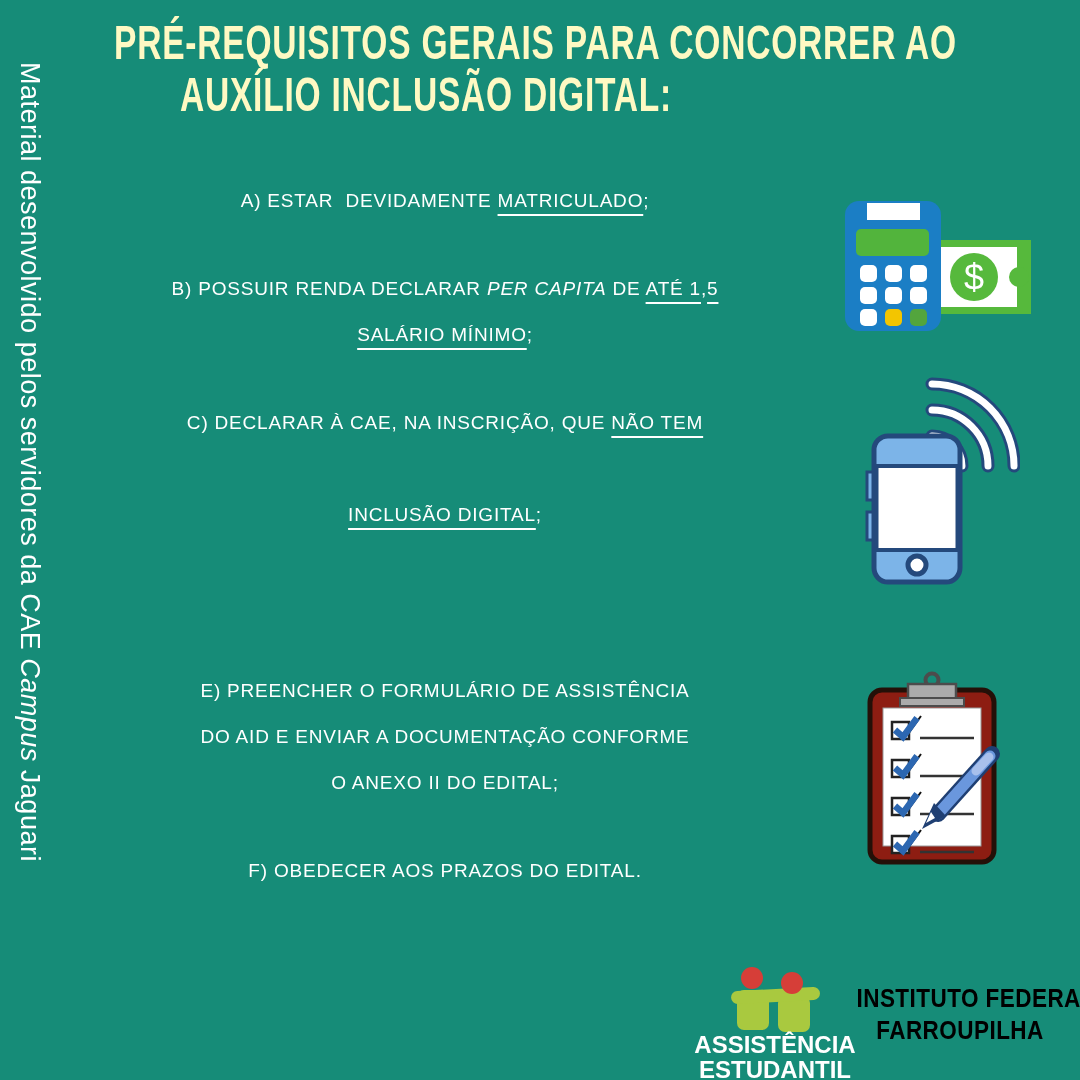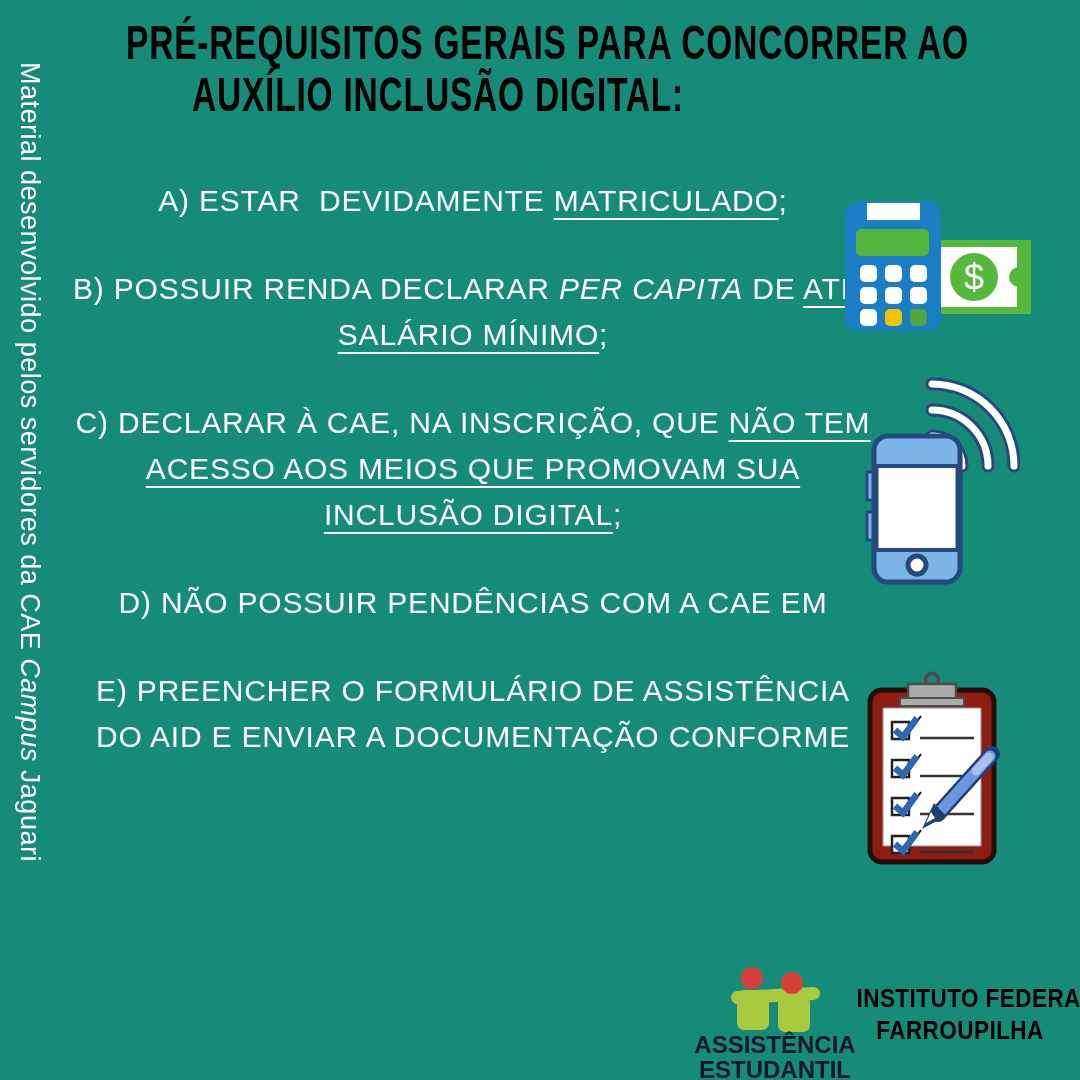--- a/index.html
+++ b/index.html
@@ -3,60 +3,59 @@
 <meta charset="utf-8">
 <style>
   html,body{margin:0;padding:0;background:#2a2a2a;}
   #canvas{
     position:relative;width:1080px;height:1080px;overflow:hidden;
     background:#168c78;
     font-family:"Liberation Sans",sans-serif;
   }
   
   .title{
-    position:absolute;left:38px;top:16px;width:800px;
-    text-align:center;color:#000000;font-weight:900;
+    position:absolute;left:26px;top:16px;width:800px;
+    text-align:center;color:#fef9c3;font-weight:900;
     font-family:"Liberation Sans",sans-serif;
   }
   .title .line{
     display:block;font-size:43px;line-height:52px;letter-spacing:1px;
     transform:scale(0.78,1.1);transform-origin:50% 50%;white-space:nowrap;
   }
   
   .sidebar{
     position:absolute;left:14px;top:62px;height:930px;
     writing-mode:vertical-rl;
     color:#ffffff;font-size:27px;letter-spacing:0.5px;
     font-family:"Liberation Sans",sans-serif;
   }
   .sidebar .i{font-style:italic;}
   
   .reqs{
     position:absolute;left:45px;top:178px;width:800px;
     text-align:center;color:#ffffff;
-    font-size:30px;line-height:46px;letter-spacing:0.8px;
+    font-size:19px;line-height:46px;letter-spacing:0.8px;
     white-space:nowrap;
-    margin-left:28px;
   }
   .req{margin-bottom:42px;}
   .req .u{text-decoration:underline;text-underline-offset:7px;text-decoration-thickness:2px;}
   .req .i{font-style:italic;}
   .req .b{font-weight:normal;}
   
   .icon{position:absolute;}
   #icon-calc{left:843px;top:193px;}
   #icon-phone{left:860px;top:360px;}
   #icon-clip{left:852px;top:662px;}
   
   .assist{
     position:absolute;left:692px;top:966px;width:166px;text-align:center;
   }
   .assist svg{display:block;margin:0 auto;}
   .assist .t{
-    color:#0f172a;font-weight:bold;font-size:24px;line-height:25px;letter-spacing:0px;
+    color:#ffffff;font-weight:bold;font-size:24px;line-height:25px;letter-spacing:0px;
   }
   .instituto{
     position:absolute;left:845px;top:982px;width:230px;text-align:center;
     color:#000000;font-weight:900;
   }
   .instituto .line{
     display:block;font-size:25px;line-height:32px;letter-spacing:0.5px;
     transform:scaleX(0.9);transform-origin:50% 50%;white-space:nowrap;
   }
 </style>
@@ -68,23 +67,24 @@
   <div class="title">
     <span class="line">PRÉ-REQUISITOS GERAIS PARA CONCORRER AO</span>
     <span class="line">AUXÍLIO INCLUSÃO DIGITAL:</span>
   </div>
 
   <div class="sidebar"><span>Material desenvolvido pelos servidores da CAE </span><span class="i">Campus</span><span> Jaguari</span></div>
 
   <div class="reqs">
       <div class="req"><span>A) ESTAR&nbsp; DEVIDAMENTE </span><span class="u">MATRICULADO</span><span>;</span></div>
       <div class="req"><span>B) POSSUIR RENDA DECLARAR </span><span class="i">PER CAPITA</span><span> DE </span><span class="u">ATÉ 1</span><span>,</span><span class="u">5</span><br><span class="u">SALÁRIO MÍNIMO</span><span>;</span></div>
-      <div class="req"><span>C) DECLARAR À CAE, NA INSCRIÇÃO, QUE </span><span class="u">NÃO TEM</span><br><span class="u">ACESSO AOS MEIOS QUE PROMOVAM SUA</span><br><span class="u">INCLUSÃO DIGITAL</span><span>;</span></div>
-      <div class="req"><span>D) NÃO POSSUIR PENDÊNCIAS COM A CAE EM</span><br></div>
-      <div class="req"><span>E) </span><span class="b">PREENCHER O FORMULÁRIO</span><span> DE ASSISTÊNCIA</span><br><span>DO AID E </span><span class="b">ENVIAR A DOCUMENTAÇÃO</span><span> CONFORME</span><br></div>
+      <div class="req"><span>C) DECLARAR À CAE, NA INSCRIÇÃO, QUE </span><span class="u">NÃO TEM</span><br><br><span class="u">INCLUSÃO DIGITAL</span><span>;</span></div>
+      <div class="req"><br></div>
+      <div class="req"><span>E) </span><span class="b">PREENCHER O FORMULÁRIO</span><span> DE ASSISTÊNCIA</span><br><span>DO AID E </span><span class="b">ENVIAR A DOCUMENTAÇÃO</span><span> CONFORME</span><br><span>O ANEXO II DO EDITAL;</span></div>
+      <div class="req"><span>F) OBEDECER AOS PRAZOS DO EDITAL.</span></div>
     </div>
 
   <svg id="icon-calc" class="icon" width="195" height="145" viewBox="0 0 195 145">
     <g>
       <rect x="90" y="47" width="98" height="74" fill="#56b93c"></rect>
       <rect x="97" y="54" width="77" height="60" fill="#ffffff"></rect>
       <circle cx="176" cy="84" r="10" fill="#56b93c"></circle>
       <circle cx="131" cy="84" r="24" fill="#56b93c"></circle>
       <text x="131" y="97" text-anchor="middle" font-family="Liberation Sans, sans-serif" font-size="36" fill="#ffffff">$</text>
     </g>

